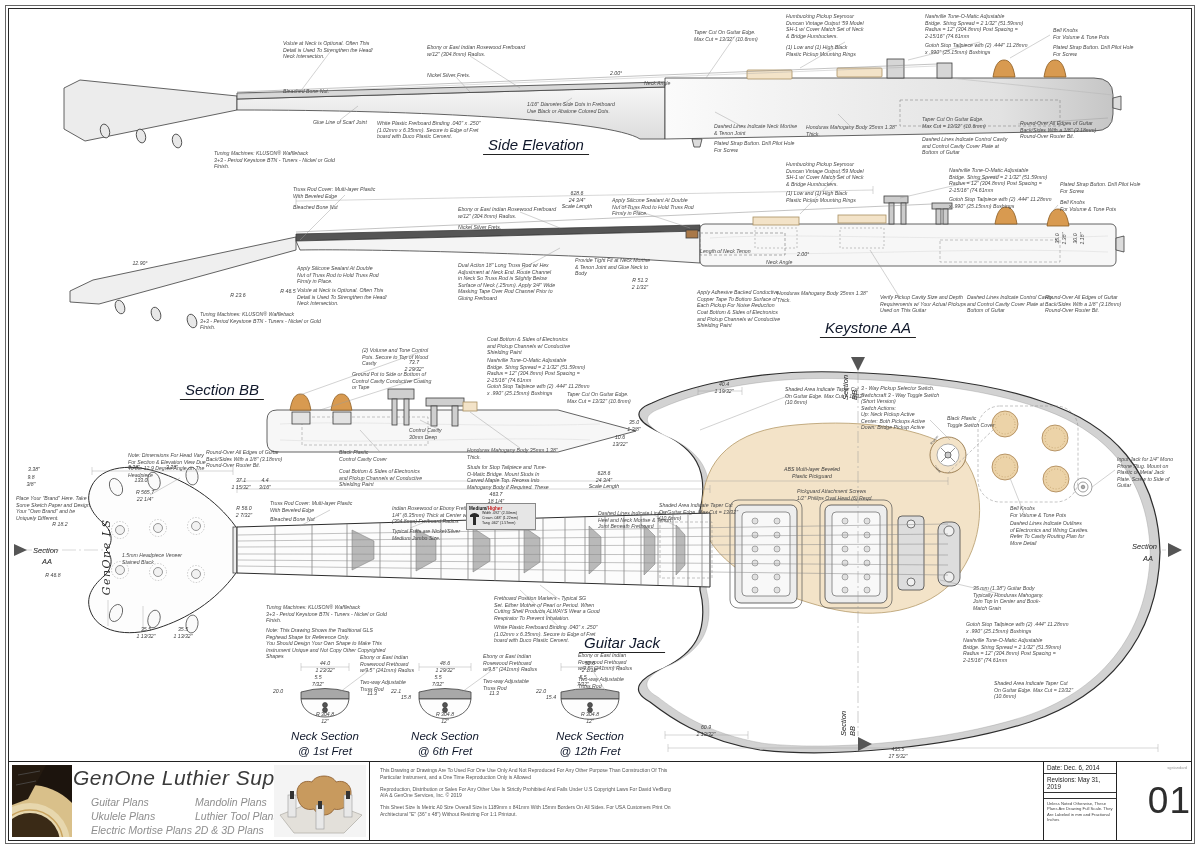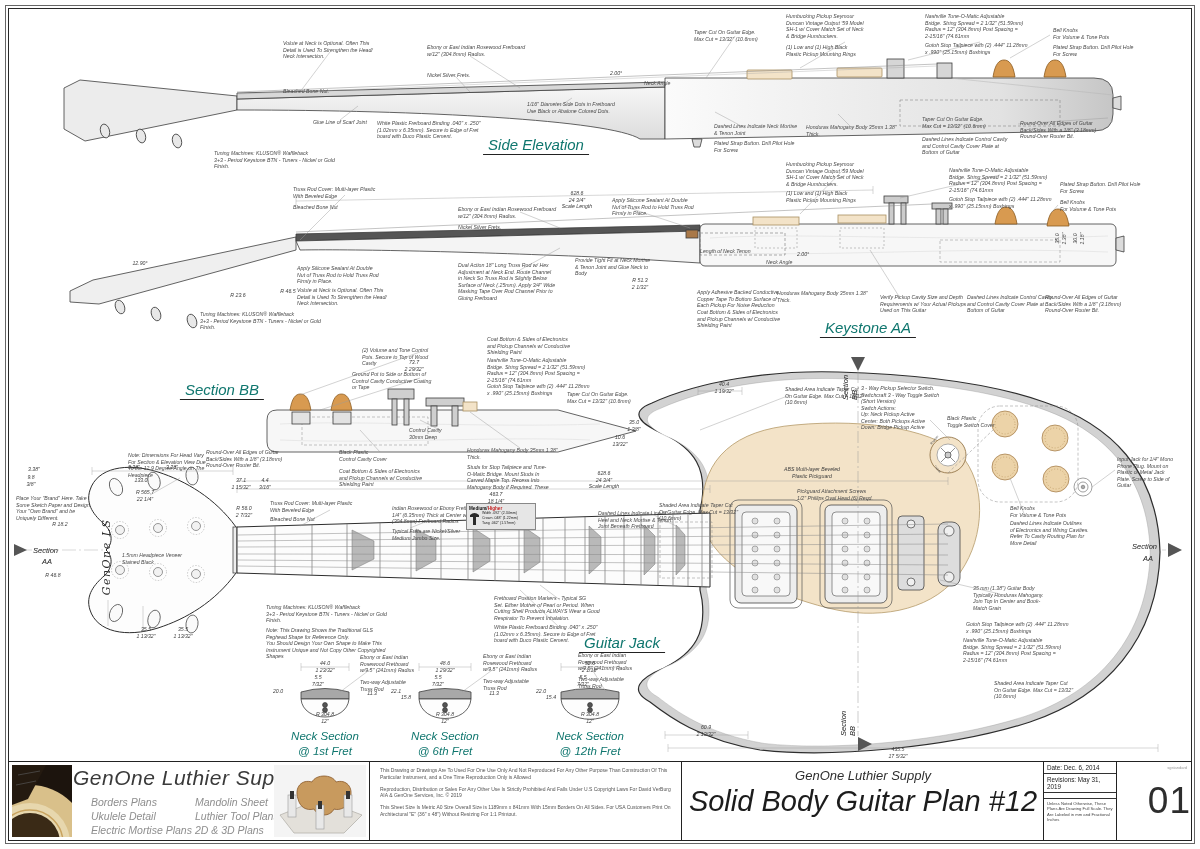--- a/index.html
+++ b/index.html
@@ -8,21 +8,21 @@
   .frame-outer{position:absolute;inset:5px;border:1px solid #666;pointer-events:none;}
   .frame-inner{position:absolute;inset:8px;border:1.5px solid #2a2a2a;pointer-events:none;}
   #drawing{position:absolute;left:0;top:0;}
   
   .ann{position:absolute;font-size:5.2px;line-height:1.25;font-style:italic;color:#4a4a4a;
        white-space:pre-line;}
   .dim{text-align:center;color:#3d3d3d;}
   .marker{font-size:7.5px;color:#222;}
   .brand{font-family:"DejaVu Serif",serif;font-size:11px;letter-spacing:1.5px;color:#2b2b2b;}
   .ring{font-size:3.2px;font-style:normal;color:#555;}
-  .view-title{position:absolute;font-size:15px;font-style:italic;color:#0f766e;
+  .view-title{position:absolute;font-size:15px;font-style:italic;color:#0f172a;
        white-space:pre-line;text-align:center;border-bottom:1px solid #222;padding:0 5px 1px;}
   .vt-ns{font-size:11.5px;border-bottom:none;line-height:1.3;}
   
   #fretspec{position:absolute;left:466px;top:503px;width:64px;background:#e6e6e6;
        border:0.5px solid #888;padding:2px 2px 2px 2px;}
   #fretspec .fs-title{font-size:4.6px;font-weight:bold;color:#111;}
   #fretspec .fs-title .red{color:#c21d1d;}
   #fretspec .fs-body{display:flex;gap:2px;}
   #fretspec .fs-rows{font-size:3.6px;line-height:1.45;color:#222;}
   
@@ -754,50 +754,46 @@
         <circle cx="18" cy="78" r="58" fill="#d9c08a"></circle>
         <circle cx="18" cy="78" r="40" fill="#e7d7ae"></circle>
         <circle cx="18" cy="78" r="30" fill="#3a2a16"></circle>
         <circle cx="18" cy="78" r="33" fill="none" stroke="#c9a35f" stroke-width="1.5"></circle>
         <polygon points="0,0 34,0 16,34 0,40" fill="#241a10"></polygon>
         <line x1="6" y1="10" x2="28" y2="6" stroke="#555" stroke-width="0.7"></line>
         <line x1="4" y1="20" x2="24" y2="16" stroke="#555" stroke-width="0.7"></line>
       </svg>
       <div id="tb-company">GenOne Luthier Supplies</div>
       <div class="tb-cats" id="tb-cats1">
-        <div>Borders Plans</div>
-        <div>Ukulele Detail</div>
+        <div>Guitar Plans</div>
+        <div>Ukulele Plans</div>
         <div>Electric Mortise Plans</div>
       </div>
       <div class="tb-cats" id="tb-cats2">
-        <div>Mandolin Sheet</div>
+        <div>Mandolin Plans</div>
         <div>Luthier Tool Plans</div>
         <div>2D &amp; 3D Plans</div>
       </div>
       <svg id="tb-photo2" width="92" height="72" viewBox="0 0 92 72">
         <rect width="92" height="72" fill="#f4f4f4"></rect>
         <polygon points="6,50 46,34 88,50 70,68 20,68" fill="#e3e0da" stroke="#b5b2ac" stroke-width="0.8"></polygon>
         <path d="M24,34 C20,22 28,14 38,17 C42,9 58,9 62,17 C72,14 80,22 76,34 C74,42 66,46 60,44 C56,52 44,52 40,44 C32,46 26,42 24,34 Z" fill="#c89a5e" stroke="#8a5a2c" stroke-width="0.8"></path>
         <rect x="14" y="30" width="8" height="22" fill="#e8e8e8" stroke="#999" stroke-width="0.6"></rect>
         <rect x="70" y="30" width="8" height="22" fill="#e8e8e8" stroke="#999" stroke-width="0.6"></rect>
         <rect x="42" y="40" width="8" height="24" fill="#e8e8e8" stroke="#999" stroke-width="0.6"></rect>
         <rect x="16" y="26" width="4" height="8" fill="#333"></rect>
           <rect x="72" y="26" width="4" height="8" fill="#333"></rect>
           <rect x="44" y="36" width="4" height="8" fill="#333"></rect>
       </svg>
     </div>
     <div class="tb-cell" id="tb-disc">
       <p>This Drawing or Drawings Are To Used For One Use Only And Not Reproduced For Any Other Purpose Than Construction Of This Particular Instrument, and a One Time Reproduction Only is Allowed</p>
       <p>Reproduction, Distribution or Sales For Any Other Use Is Strictly Prohibited And Falls Under U.S Copyright Laws For David VerBurg AIA &amp; GenOne Services, Inc. © 2019</p>
       <p>This Sheet Size Is Metric A0 Size Overall Size is 1189mm x 841mm With 15mm Borders On All Sides. For USA Customers Print On Architectural "E" (36" x 48") Without Resizing For 1:1 Printout.</p>
     </div>
-    <div class="tb-cell" id="tb-title">
-      <div id="tb-supply">GenOne Luthier Supply</div>
-      <div id="tb-plan">Solid Body Guitar Plan #12</div>
-    </div>
     <div class="tb-cell" id="tb-info">
       <div class="tb-row">Date: Dec. 6, 2014</div>
       <div class="tb-row">Revisions: May 31, 2019</div>
       <div class="tb-blank"></div>
       <div class="tb-row small">Unless Noted Otherwise, These Plans Are Drawing Full Scale. They Are Labeled in mm and Fractional Inches</div>
     </div>
     <div class="tb-cell" id="tb-num">
       <div id="tb-code">sgstandard</div>
       <div id="tb-sheetnum">01</div>
     </div>

